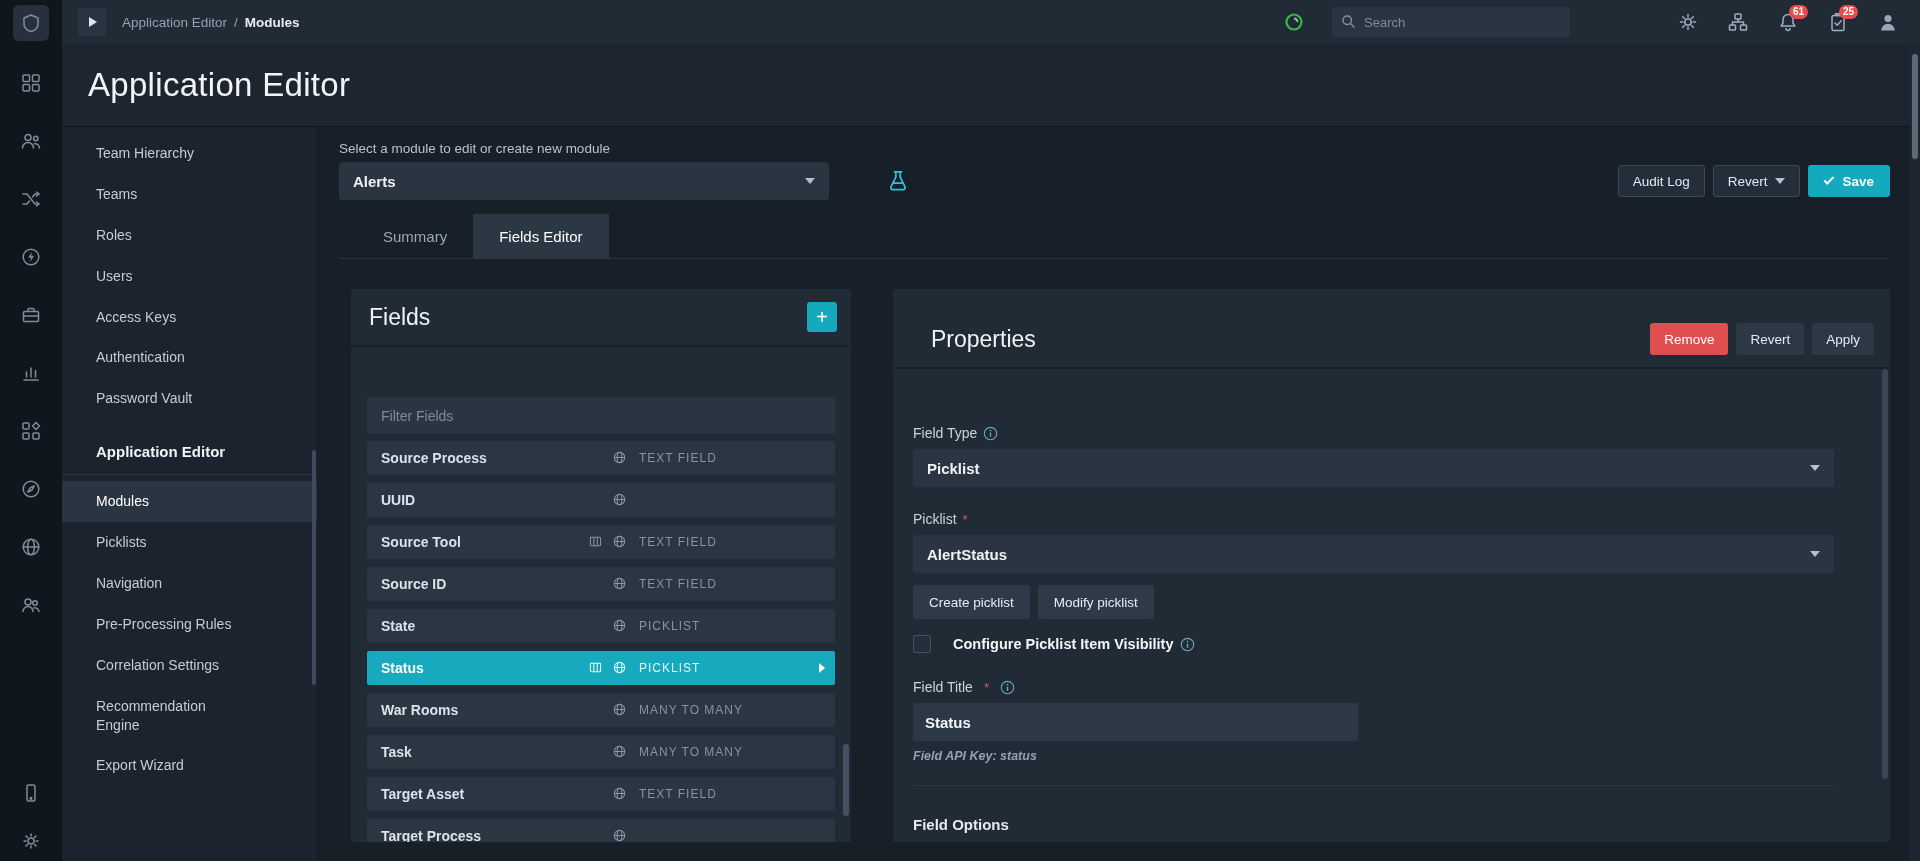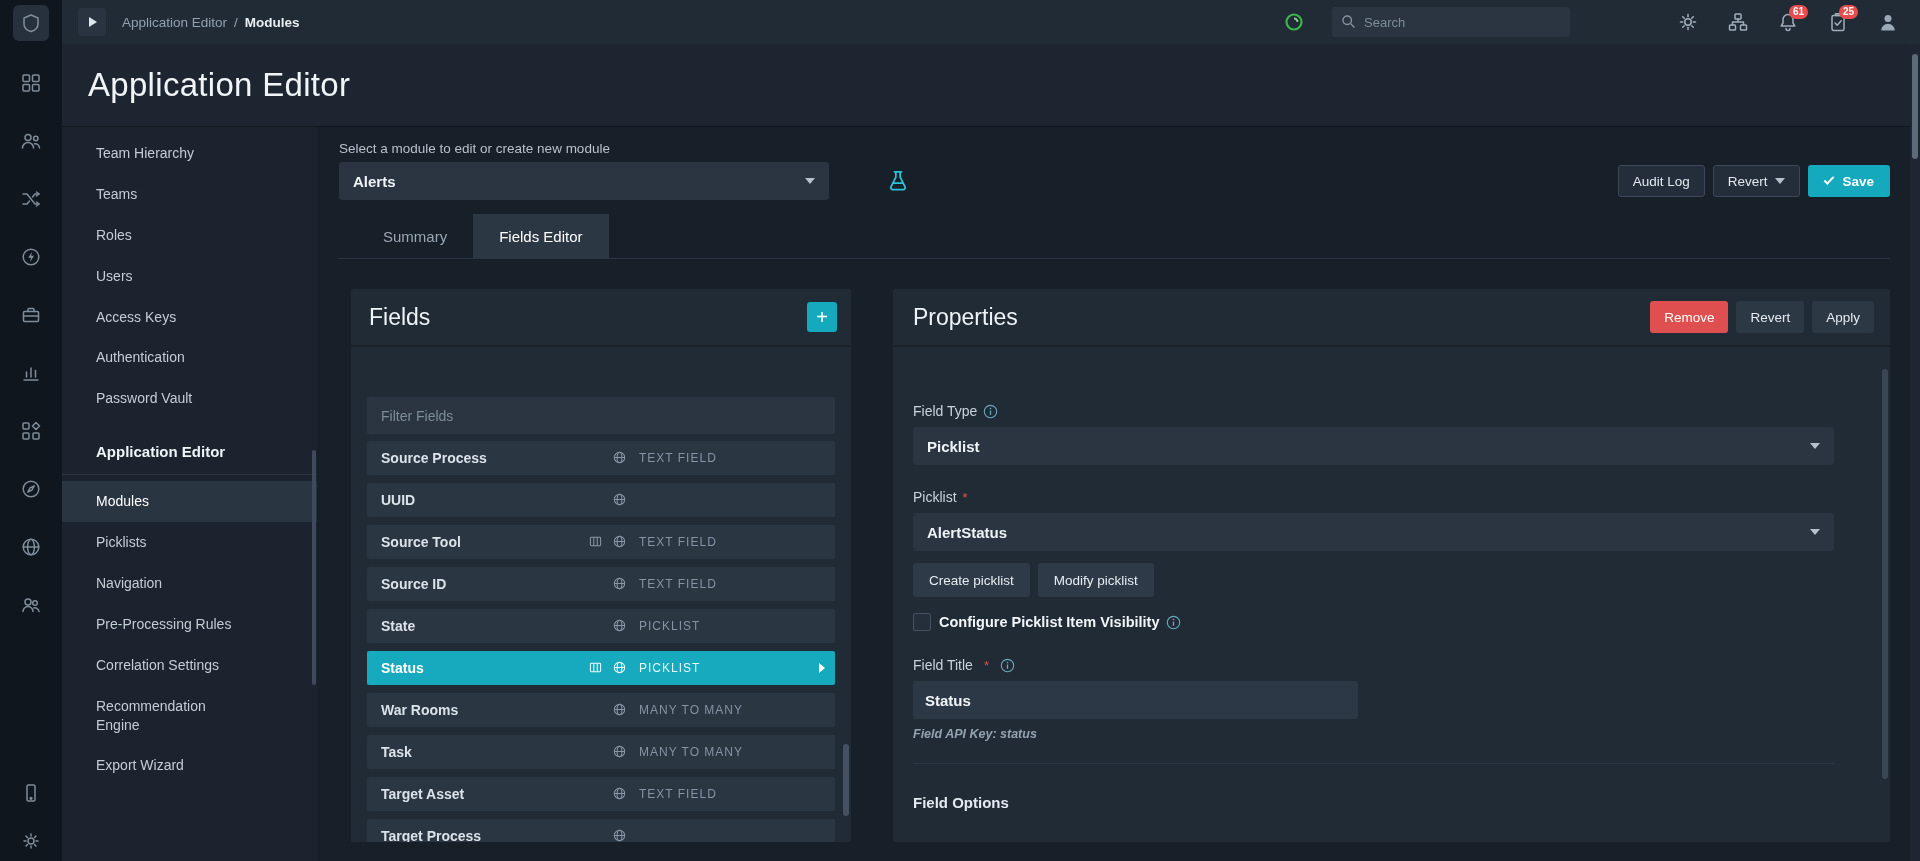--- a/index.html
+++ b/index.html
@@ -87,33 +87,33 @@
   .frow .ftype { position:absolute; left:272px; top:0; height:34px; display:flex; align-items:center; font-size:12px; letter-spacing:1px; color:#8593a2; }
   .frow .row-icon { stroke:currentColor; fill:none; stroke-width:1.1; }
   .frow.selected { background:#17a9bd; color:#eafcff; }
   .frow.selected .fname { color:#ffffff; }
   .frow.selected .ftype { color:#e8fbff; }
   .chev-right { position:absolute; right:10px; top:12px; width:0; height:0; border-top:5px solid transparent; border-bottom:5px solid transparent; border-left:6px solid #ffffff; }
   .fields-scroll { position:absolute; right:2px; top:455px; width:6px; height:72px; background:#45515f; border-radius:3px; }
 
   
   .props-panel { flex:1; overflow:hidden; }
-  .props-panel .panel-header { padding:0 16px 0 20px; }
+  .props-panel .panel-header { padding:0 16px 0 38px;margin-top:22px; }
   .props-buttons { margin-left:auto; display:flex; gap:8px; }
   .btn-sm { height:32px; border:0; border-radius:3px; font-size:13.5px; padding:0 14px; cursor:pointer; background:#2d3845; color:#e3eaf0; font-family:"Liberation Sans",sans-serif; }
   .btn-danger { background:#e04f4f; color:#fff; }
   .props-body { padding:56px 56px 0 20px; }
   .field-label { font-size:14px; color:#c9d3dc; display:flex; align-items:center; gap:6px; margin-bottom:8px; }
   .req { color:#e05252; font-size:13px; }
   .info-ic { display:flex; }
   .props-select { width:100%; }
   .row-gap-24 { margin-top:24px; }
   .pick-btns { margin-top:12px; display:flex; gap:8px; }
   .btn-gray { height:34px; border:0; border-radius:3px; background:#2e3a47; color:#e6ecf1; font-size:13.5px; padding:0 16px; cursor:pointer; font-family:"Liberation Sans",sans-serif; }
-  .chk-row { margin-top:16px; display:flex; align-items:center; gap:8px; }
+  .chk-row { margin-top:16px; display:flex; align-items:center; gap:22px; }
   .checkbox { width:18px; height:18px; background:#252f3b; border:1px solid #45515f; border-radius:2px; cursor:pointer; }
   .chk-label { font-size:14.5px; font-weight:bold; color:#f2f6f9; display:flex; align-items:center; gap:6px; }
   .ft-label { margin-top:26px;gap:11px; }
   .text-input { width:445px; height:38px; background:#2c3845; border:0; outline:0; border-radius:2px; color:#f2f6f9; font-size:15px; font-weight:bold; padding:0 12px; font-family:"Liberation Sans",sans-serif; }
   .api-key { margin-top:8px; font-size:12.5px; font-style:italic; font-weight:bold; color:#95a2af; }
   .divider { margin-top:22px; height:1px; background:#2c3845; }
   .field-options { margin-top:30px; font-size:15px; font-weight:bold; color:#e3eaf0; }
   .props-scroll { position:absolute; right:2px; top:80px; width:6px; height:410px; background:#3a4654; border-radius:3px; }
 
   

